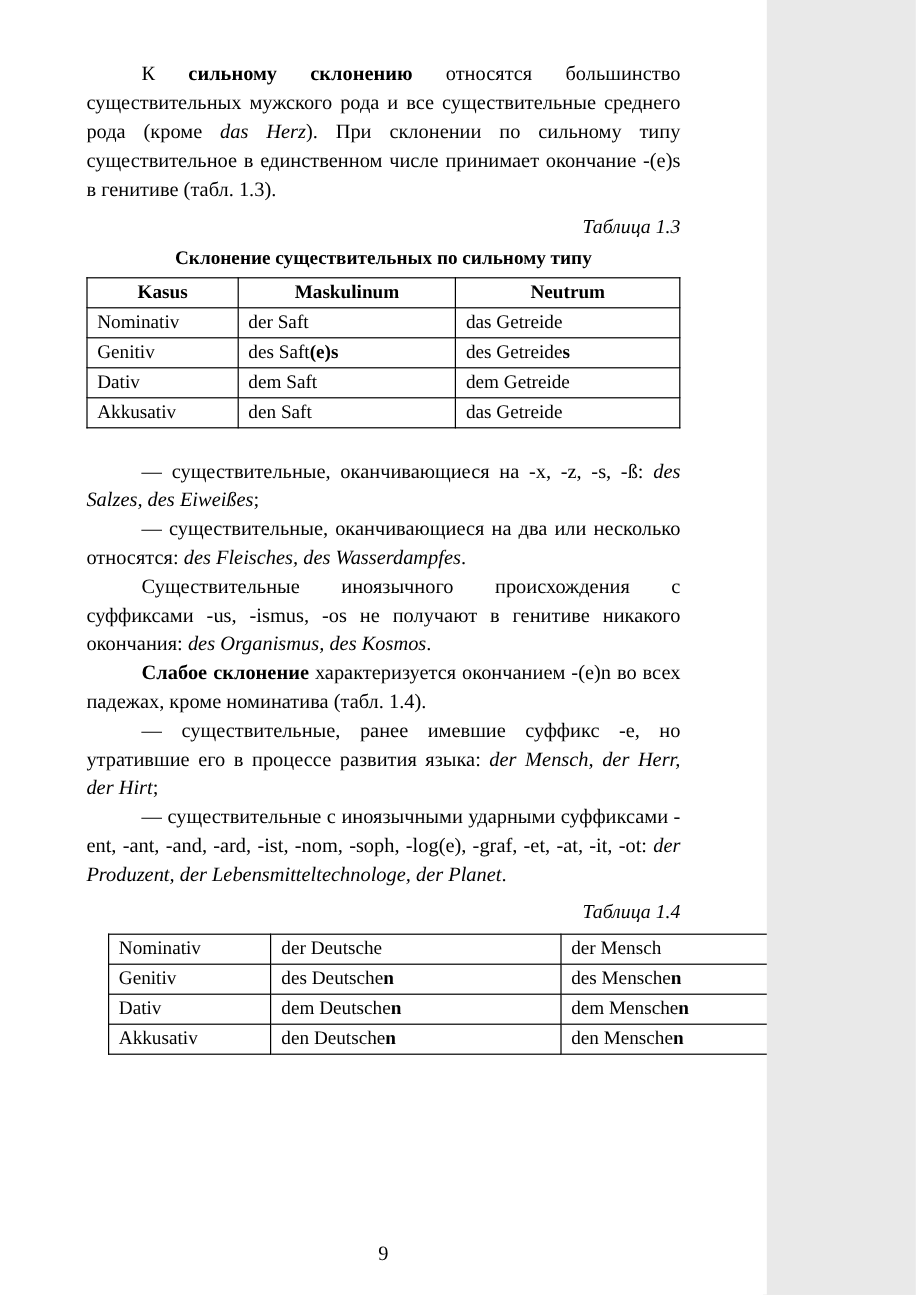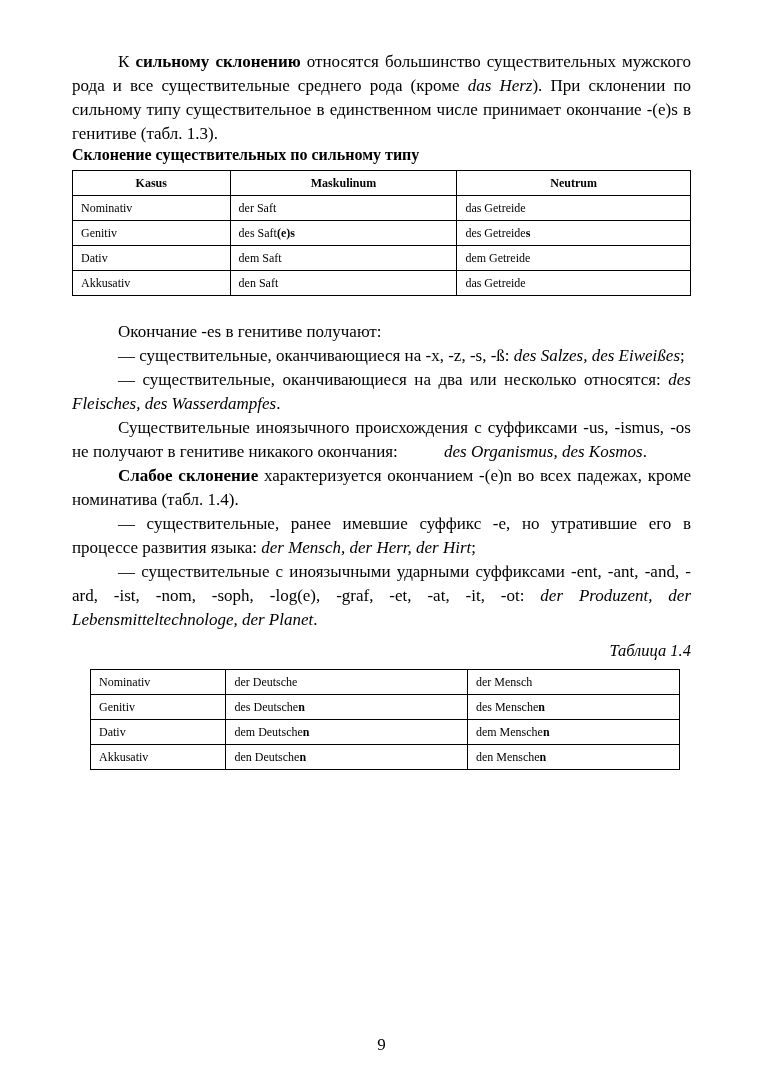--- a/index.html
+++ b/index.html
@@ -4,47 +4,47 @@
 <style>
   * { margin: 0; padding: 0; box-sizing: border-box; }
   html, body { background: #e9e9e9; }
   body {
     width: 763px;
     font-family: "Liberation Serif", "DejaVu Serif", serif;
     color: #000;
   }
   .page {
     position: relative;
-    width: 763px;
+    width: 639px;
     height: 1079px;
     background: #ffffff;
     padding: 50px 72px 0 72px;
     overflow: hidden;
   }
   .para {
     font-size: 17px;
     line-height: 24px;
     text-align: justify;
     text-indent: 46px;
   }
   .caption {
     font-size: 16.5px;
     font-style: italic;
     text-align: right;
     margin: 9px 0 8px 0;
   }
   .table-title {
     font-size: 16px;
     font-weight: bold;
-    text-align: left;
+    text-align: center;
     margin-bottom: 6px;
   }
   table {
     border-collapse: collapse;
-    font-size: 12px;
+    font-size: 16px;
     line-height: 20px;
   }
   .t1 { width: 100%; margin-bottom: 24px; }
   .t2 { width: 590px; margin-left: 18px; }
   th, td {
     border: 1px solid #000;
     padding: 2px 8px;
     height: 25px;
     vertical-align: middle;
     text-align: left;
@@ -59,20 +59,21 @@
     font-size: 17px;
   }
 </style>
 </head>
 <body>
 
 <div class="page">
 
   <p class="para"><span>К </span><span style="font-weight: bold;">сильному склонению</span><span> относятся большинство существительных мужского рода и все существительные среднего рода (кроме </span><span style="font-style: italic;">das Herz</span><span>). При склонении по сильному типу существительное в единственном числе принимает окончание -(e)s в генитиве (табл. 1.3).</span></p>
 
+  <div class="caption">Таблица 1.3</div>
   <div class="table-title">Склонение существительных по сильному типу</div>
 
   <table class="t1">
     <colgroup>
       <col style="width:25.5%">
       <col style="width:36.7%">
       <col style="width:37.8%">
     </colgroup>
     <thead>
       <tr>
@@ -98,24 +99,23 @@
           <td><span>dem Getreide</span></td>
         </tr>
         <tr>
           <td><span>Akkusativ</span></td>
           <td><span>den Saft</span></td>
           <td><span>das Getreide</span></td>
         </tr>
       </tbody>
   </table>
 
-  <p class="para"><span>Окончание -es в генитиве получают:</span></p>
   <p class="para"><span>— существительные, оканчивающиеся на -x, -z, -s, -ß: </span><span style="font-style: italic;">des Salzes, des Eiweißes</span><span>;</span></p>
   <p class="para"><span>— существительные, оканчивающиеся на два или несколько относятся: </span><span style="font-style: italic;">des Fleisches, des Wasserdampfes</span><span>.</span></p>
-  <p class="para"><span>Существительные иноязычного происхождения с суффиксами -us, -ismus, -os не получают в генитиве никакого окончания: </span><span style="font-style: italic; margin-left: 42px;">des Organismus, des Kosmos</span><span>.</span></p>
+  <p class="para"><span>Существительные иноязычного происхождения с суффиксами -us, -ismus, -os не получают в генитиве никакого окончания: </span><span style="font-style: italic;">des Organismus, des Kosmos</span><span>.</span></p>
   <p class="para"><span style="font-weight: bold; margin-top: 10px;">Слабое склонение</span><span> характеризуется окончанием -(e)n во всех падежах, кроме номинатива (табл. 1.4).</span></p>
   <p class="para"><span>— существительные, ранее имевшие суффикс -e, но утратившие его в процессе развития языка: </span><span style="font-style: italic;">der Mensch, der Herr, der Hirt</span><span>;</span></p>
   <p class="para"><span>— существительные с иноязычными ударными суффиксами -ent, -ant, -and, -ard, -ist, -nom, -soph, -log(e), -graf, -et, -at, -it, -ot: </span><span style="font-style: italic;">der Produzent, der Lebensmitteltechnologe, der Planet</span><span>.</span></p>
 
   <div class="caption">Таблица 1.4</div>
 
   <table class="t2">
     <colgroup>
       <col style="width:23%">
       <col style="width:41%">

